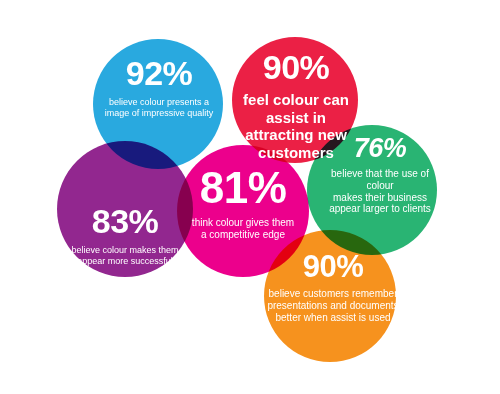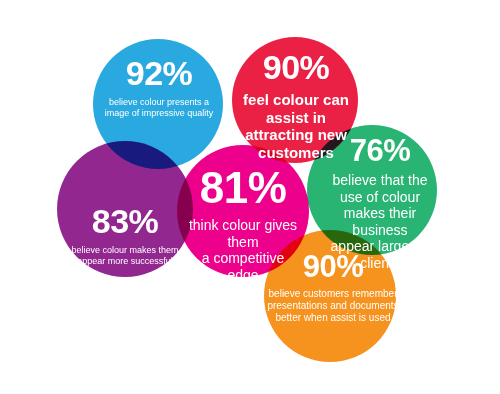--- a/index.html
+++ b/index.html
@@ -57,30 +57,30 @@
   
   .stat-blue   { left:  96px; top:  56px; width: 126px; }
   .stat-blue   .pct { font-size: 34px; margin-bottom: 7px; }
   .stat-blue   .caption { font-size: 9px; }
 
   .stat-red    { left: 240px; top:  50px; width: 112px; }
   .stat-red    .pct { font-size: 34px; margin-bottom: 7px; }
   .stat-red    .caption { font-size: 15px; font-weight: bold; }
 
   .stat-green  { left: 322px; top: 135px; width: 116px; }
-  .stat-green  .pct { font-size: 31px; margin-bottom: 6px; }
-  .stat-green  .caption { font-size: 14px; }
+  .stat-green  .pct { font-size: 27px; margin-bottom: 6px; font-style: italic; }
+  .stat-green  .caption { font-size: 10px; }
 
   .stat-purple { left:  60px; top: 168px; width: 130px; }
   .stat-purple .pct { font-size: 34px; margin-bottom: 7px; margin-top: 36px; }
   .stat-purple .caption { font-size: 9px; }
 
   .stat-pink   { left: 188px; top: 166px; width: 110px; }
   .stat-pink   .pct { font-size: 44px; margin-bottom: 7px; }
-  .stat-pink   .caption { font-size: 14px; }
+  .stat-pink   .caption { font-size: 10px; }
 
   .stat-orange { left: 263px; top: 251px; width: 140px; }
   .stat-orange .pct { font-size: 31px; margin-bottom: 6px; }
   .stat-orange .caption { font-size: 10px; }
 </style>
 </head>
 <body>
 
 <div id="infographic" style="background: rgb(255, 255, 255);">
 

